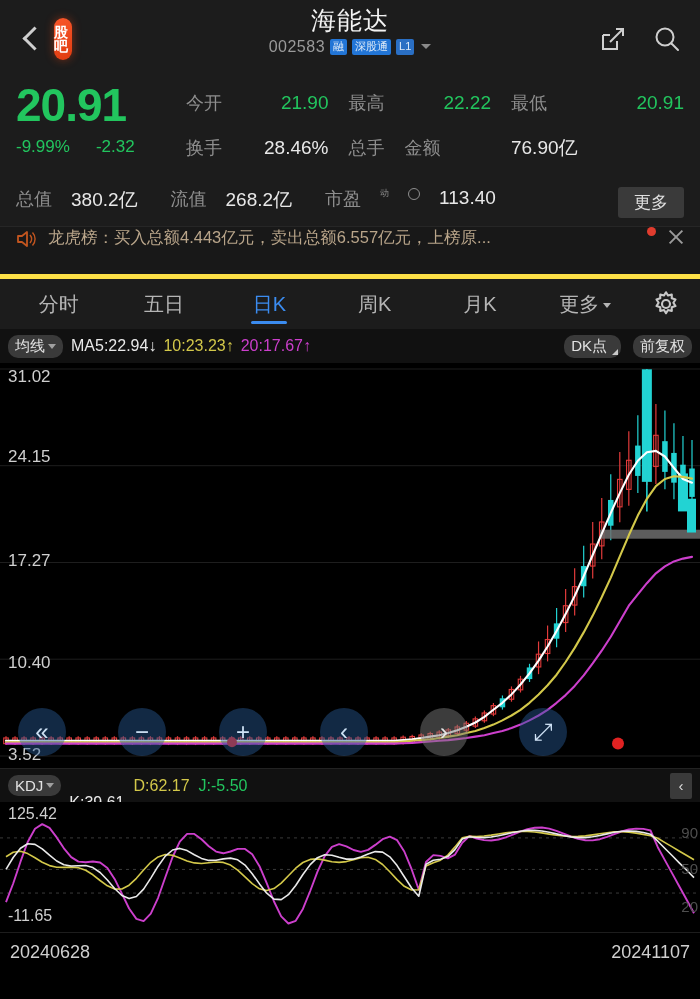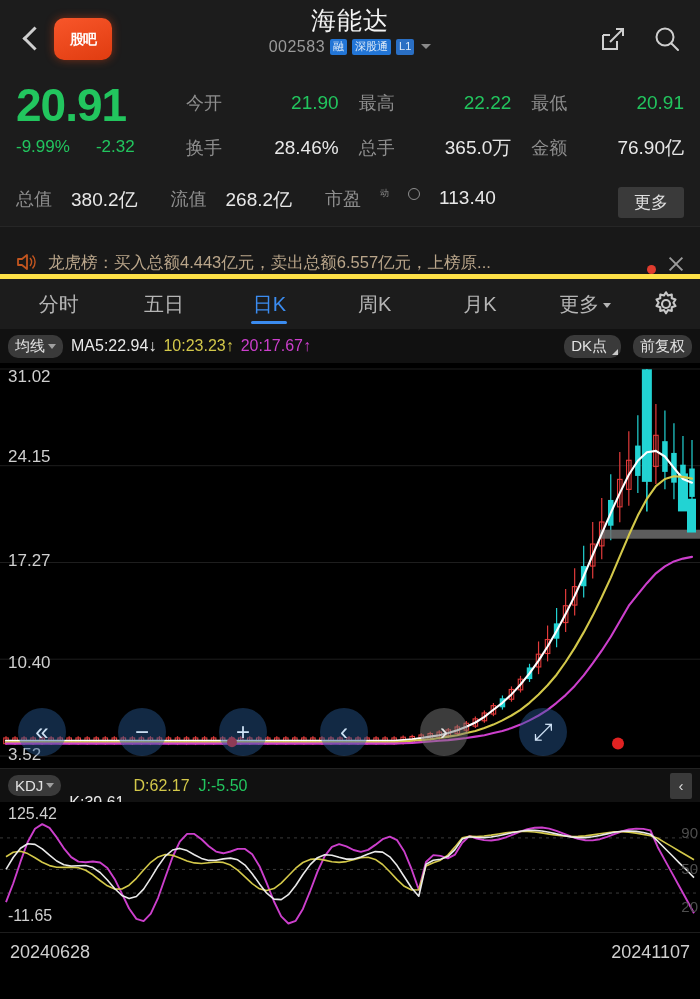--- a/index.html
+++ b/index.html
@@ -17,21 +17,21 @@
   }
   .back-chevron{
     width:26px;height:26px;position:relative;flex:0 0 auto;cursor:pointer;
   }
   .back-chevron::before{
     content:"";position:absolute;left:8px;top:4px;width:14px;height:14px;
     border-left:3px solid #cfcfcf;border-bottom:3px solid #cfcfcf;
     transform:rotate(45deg);
   }
   .gubа-logo{
-    width:58px;height:42px;border-radius:10px;margin-left:10px;
+    width:18px;height:42px;border-radius:10px;margin-left:10px;
     background:linear-gradient(160deg,#f8562a,#e03c10);
     display:flex;align-items:center;justify-content:center;flex:0 0 auto;
     box-shadow:0 0 10px rgba(240,70,20,.45);cursor:pointer;
   }
   .gubа-logo span{
     font-size:14px;color:#fff;font-weight:bold;letter-spacing:-1px;line-height:1;
   }
   .title-block{
     position:absolute;left:0;right:0;top:6px;text-align:center;pointer-events:none;
   }
@@ -82,21 +82,21 @@
     display:inline-block;width:12px;height:12px;border:1px solid #8e8e8e;
     border-radius:50%;position:relative;top:1px;
   }
   .more-btn{
     margin-left:auto;background:#3a3a3a;color:#e0e0e0;font-size:17px;
     padding:4px 16px;border-radius:3px;cursor:pointer;
   }
 
   
   .news{
-    height:48px;background:#181818;display:flex;align-items:flex-end;
+    height:48px;background:#181818;display:flex;align-items:flex-start;
     padding:0 14px;gap:10px;border-top:1px solid #262626;
   }
   .speaker{flex:0 0 auto;width:24px;height:24px;position:relative;cursor:pointer;}
   .news-text{
     flex:1;font-size:16.5px;color:#b9a58a;white-space:nowrap;overflow:hidden;
     text-overflow:ellipsis;cursor:pointer;
   }
   .news-dot{
     width:9px;height:9px;border-radius:50%;background:#e03c2e;flex:0 0 auto;
   }
@@ -253,21 +253,20 @@
       <span class="st-label">今开</span>
       <span class="st-val green">21.90</span>
       <span class="st-label">最高</span>
       <span class="st-val green">22.22</span>
       <span class="st-label">最低</span>
       <span class="st-val green">20.91</span>
 
       <span class="st-label">换手</span>
       <span class="st-val">28.46%</span>
       <span class="st-label">总手</span>
-      <span class="st-val">365.0万</span>
       <span class="st-label">金额</span>
       <span class="st-val">76.90亿</span>
     </div>
   </div>
 
   <div class="quote-row3">
     <span class="q3-label">总值</span>
     <span class="q3-val">380.2亿</span>
     <span class="q3-label" style="margin-left:14px">流值</span>
     <span class="q3-val">268.2亿</span>

